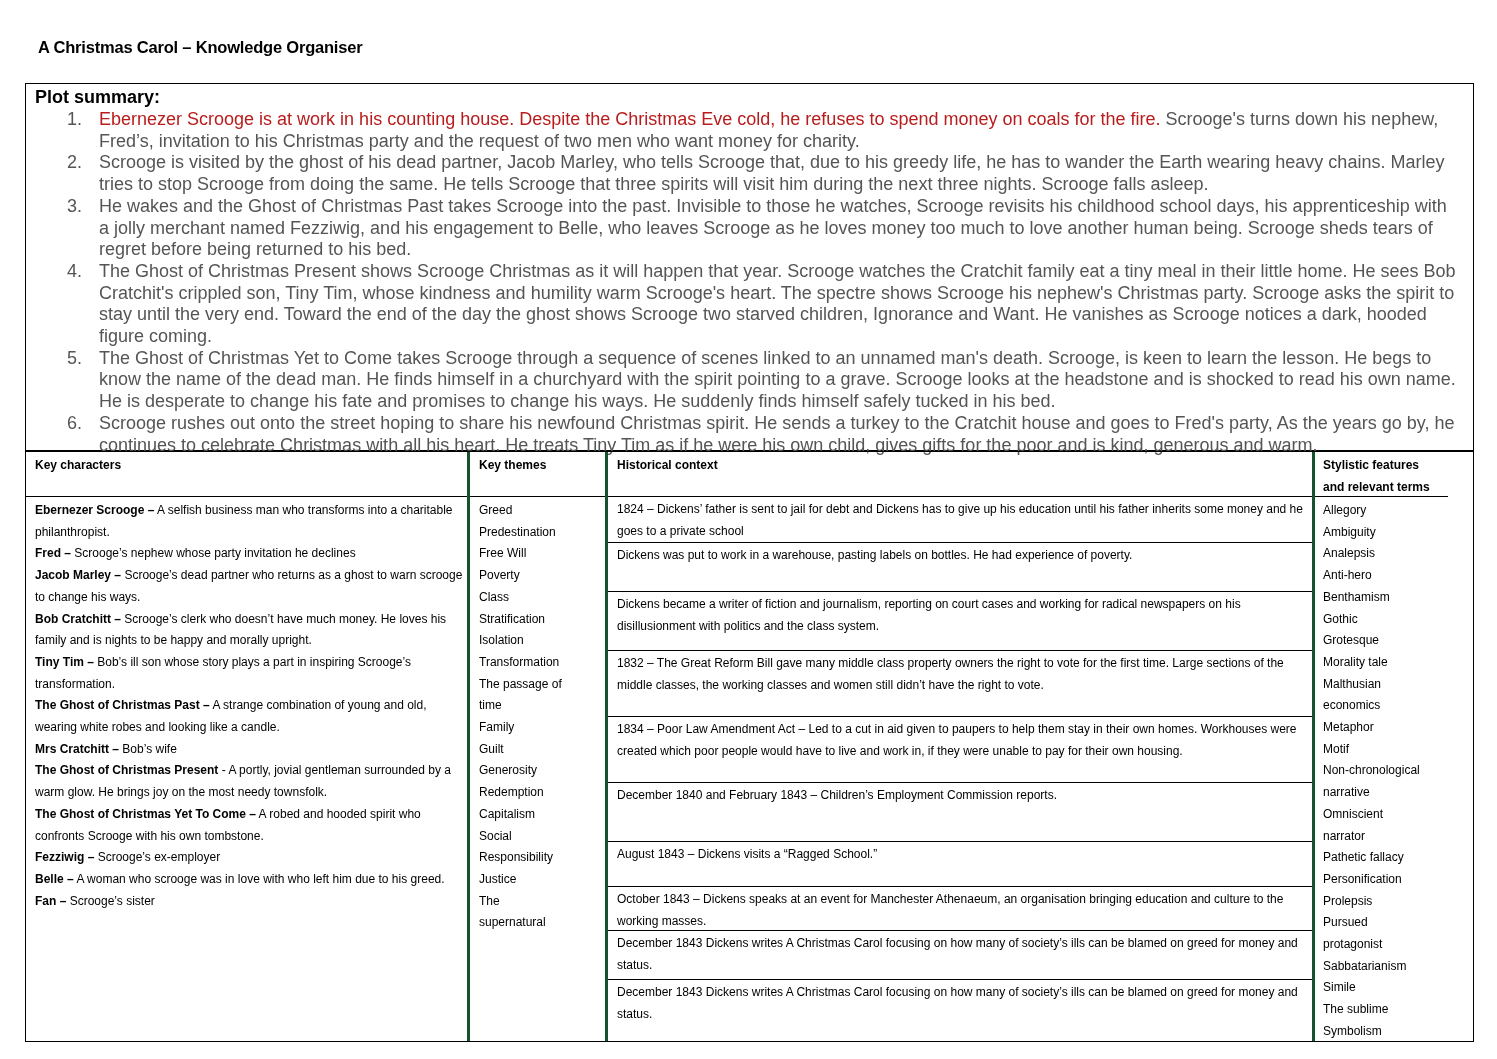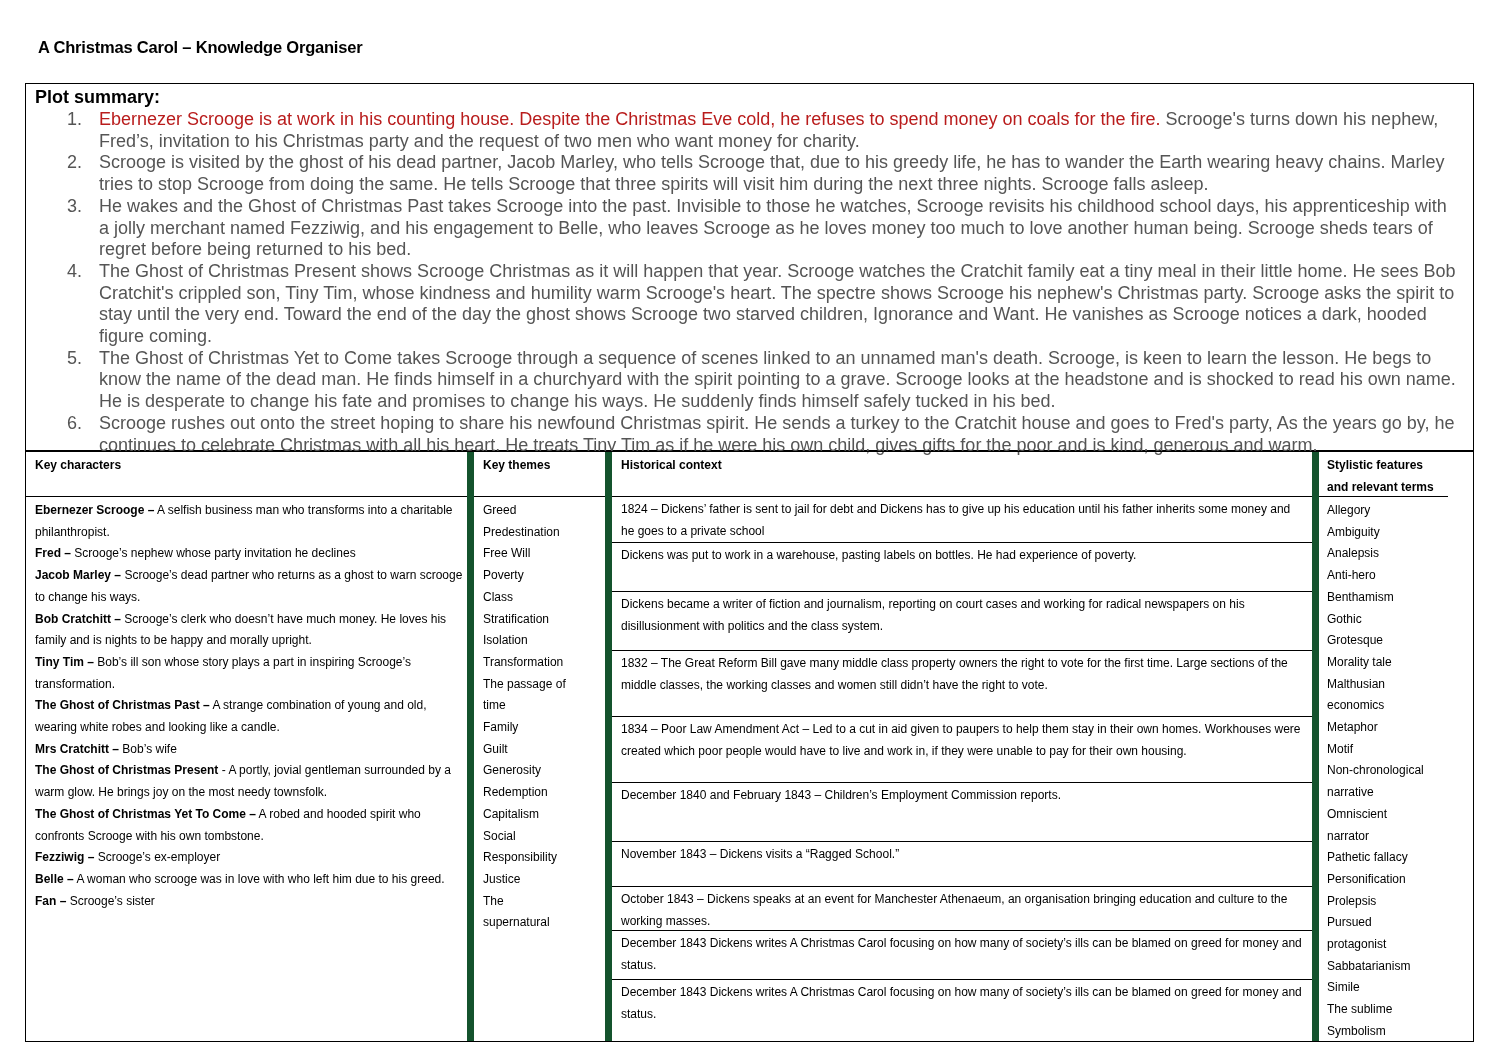--- a/index.html
+++ b/index.html
@@ -22,21 +22,21 @@
     .plot-item { position: relative; padding-left: 73px; color: #555555; }
     .plot-num { position: absolute; left: 41px; top: 0; color: #555555; }
     .plot-strong { color: #b91c1c; }
 
     .grid {
       position: absolute; left: 25px; top: 451px; width: 1449px; height: 591px;
       border: 1px solid #000; box-sizing: border-box;
       font-size: 12px; line-height: 21.7px;
     }
     .col { position: absolute; top: 0; bottom: 0; box-sizing: border-box; }
-    .col + .col { border-left: 7px solid #14532d; }
+    .col + .col { border-left: 3px solid #14532d; }
     .c1 { left: 0; width: 441px; }
     .c2 { left: 441px; width: 138px; }
     .c3 { left: 579px; width: 707px; }
     .c4 { left: 1286px; width: 136px; }
     .head {
       position: absolute; left: 0; right: 0; top: 0; height: 45px;
       border-bottom: 1px solid #000; box-sizing: border-box;
       font-weight: bold; padding: 3px 0 0 9px;
     }
     .c4 .head { padding-left: 8px; }
@@ -133,21 +133,21 @@
   </div>
 
   <div class="col c3">
     <div class="head">Historical context</div>
     <div class="hist-row" style="top:45px;height:46px;"><span class="hist-date">1824 –</span><span> Dickens’ father is sent to jail for debt and Dickens has to give up his education until his father inherits some money and he goes to a private school</span></div>
     <div class="hist-row" style="top:91px;height:49px;"><span>Dickens was put to work in a warehouse, pasting labels on bottles. He had experience of poverty.</span></div>
     <div class="hist-row" style="top:140px;height:59px;"><span>Dickens became a writer of fiction and journalism, reporting on court cases and working for radical newspapers on his disillusionment with politics and the class system.</span></div>
     <div class="hist-row" style="top:199px;height:66px;"><span class="hist-date">1832 –</span><span> The Great Reform Bill gave many middle class property owners the right to vote for the first time. Large sections of the middle classes, the working classes and women still didn’t have the right to vote.</span></div>
     <div class="hist-row" style="top:265px;height:66px;"><span class="hist-date">1834 –</span><span> Poor Law Amendment Act – Led to a cut in aid given to paupers to help them stay in their own homes. Workhouses were created which poor people would have to live and work in, if they were unable to pay for their own housing.</span></div>
     <div class="hist-row" style="top:331px;height:59px;"><span class="hist-date">December 1840 and February 1843 –</span><span> Children’s Employment Commission reports.</span></div>
-    <div class="hist-row" style="top:390px;height:45px;"><span class="hist-date">November 1843 –</span><span> Dickens visits a “Ragged School.”</span></div>
+    <div class="hist-row" style="top:390px;height:45px;"><span class="hist-date">August 1843 –</span><span> Dickens visits a “Ragged School.”</span></div>
     <div class="hist-row" style="top:435px;height:44px;"><span class="hist-date">October 1843 –</span><span> Dickens speaks at an event for Manchester Athenaeum, an organisation bringing education and culture to the working masses.</span></div>
     <div class="hist-row" style="top:479px;height:49px;"><span>December 1843 Dickens writes A Christmas Carol focusing on how many of society’s ills can be blamed on greed for money and status.</span></div>
     <div class="hist-row" style="top:528px;height:61px;"><span>December 1843 Dickens writes A Christmas Carol focusing on how many of society’s ills can be blamed on greed for money and status.</span></div>
   </div>
 
   <div class="col c4">
     <div class="head">
       <span class="line">Stylistic features</span>
       <span class="line">and  relevant terms</span>
     </div>

